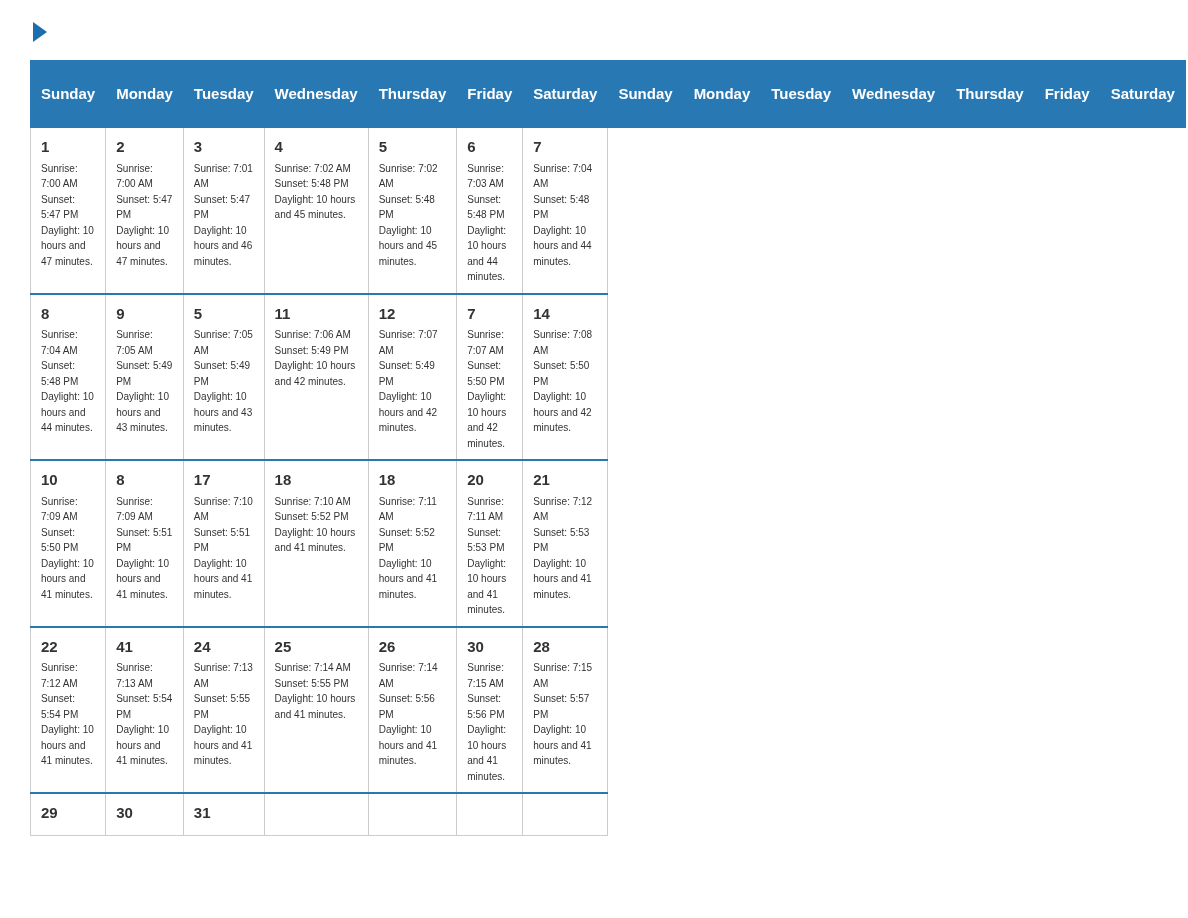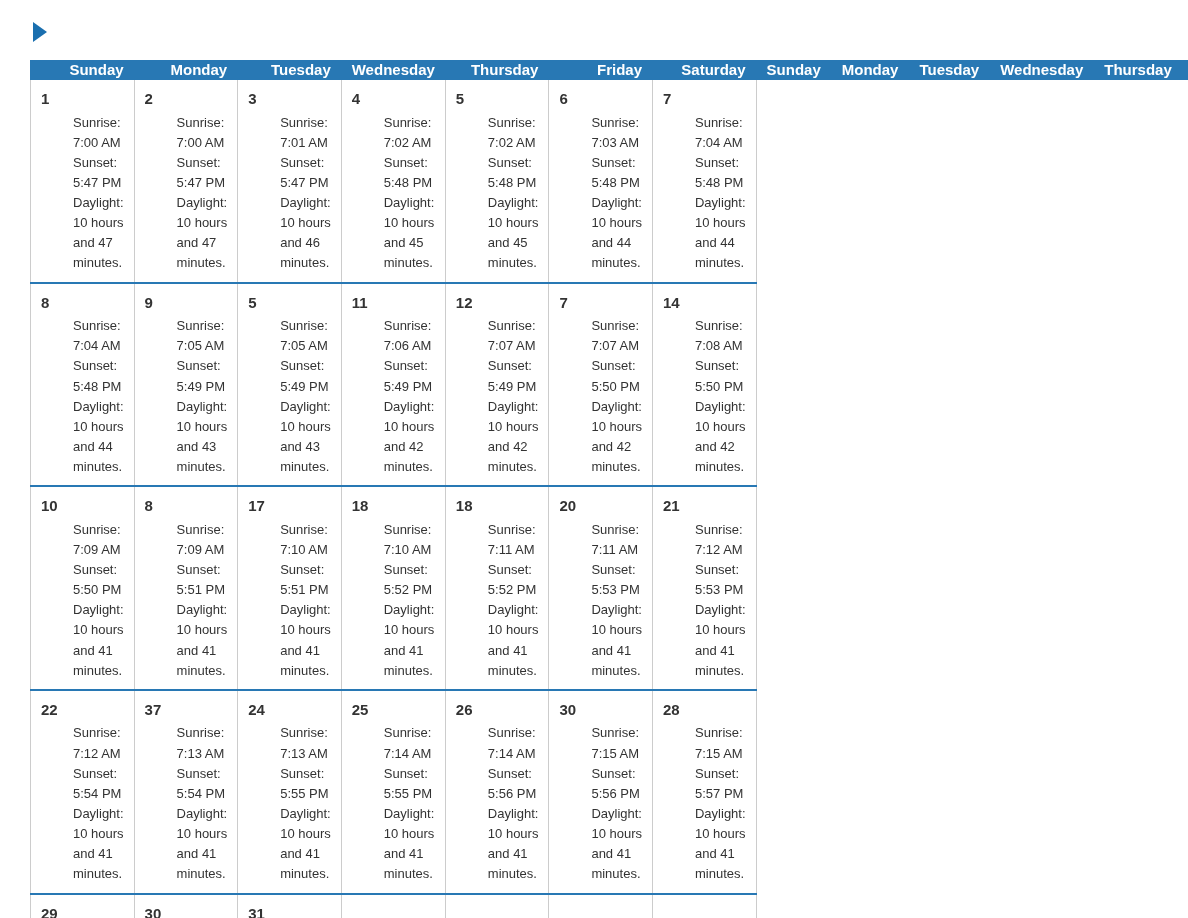--- a/index.html
+++ b/index.html
@@ -62,45 +62,44 @@
     }
     table {
       width: 100%;
       border-collapse: collapse;
     }
     thead tr th {
       background-color: #2878b4;
       color: #fff;
       font-size: 15px;
       font-weight: bold;
-      padding: 0 10px;
-      text-align: right;
+      padding: 24px 10px;
+      text-align: center;
       border: 1px solid #2878b4;
     }
     tbody tr td {
       vertical-align: top;
       padding: 8px 10px;
       border: 1px solid #ccc;
       border-top: 2px solid #2878b4;
       width: 14.28%;
       min-height: 100px;
       font-size: 12.5px;
       color: #333;
       line-height: 1.5;
     }
     .day-number {
       font-size: 15px;
       font-weight: bold;
       display: block;
       margin-bottom: 2px;
     }
     .day-info {
-      font-size: 13px;
+      font-size: 10px;
       line-height: 1.55;
-      margin-left: 32px;
     }
     tbody tr td:empty {
       background: #fff;
     }
   </style>
 </head>
 <body>
 
 <div class="header">
   <div class="logo">
@@ -225,21 +224,21 @@
           <span class="day-number">21</span>
           <div class="day-info">Sunrise: 7:12 AM<br>Sunset: 5:53 PM<br>Daylight: 10 hours and 41 minutes.</div>
         </td>
       </tr>
       <tr>
         <td>
           <span class="day-number">22</span>
           <div class="day-info">Sunrise: 7:12 AM<br>Sunset: 5:54 PM<br>Daylight: 10 hours and 41 minutes.</div>
         </td>
         <td>
-          <span class="day-number">37</span>
+          <span class="day-number">41</span>
           <div class="day-info">Sunrise: 7:13 AM<br>Sunset: 5:54 PM<br>Daylight: 10 hours and 41 minutes.</div>
         </td>
         <td>
           <span class="day-number">24</span>
           <div class="day-info">Sunrise: 7:13 AM<br>Sunset: 5:55 PM<br>Daylight: 10 hours and 41 minutes.</div>
         </td>
         <td>
           <span class="day-number">25</span>
           <div class="day-info">Sunrise: 7:14 AM<br>Sunset: 5:55 PM<br>Daylight: 10 hours and 41 minutes.</div>
         </td>

